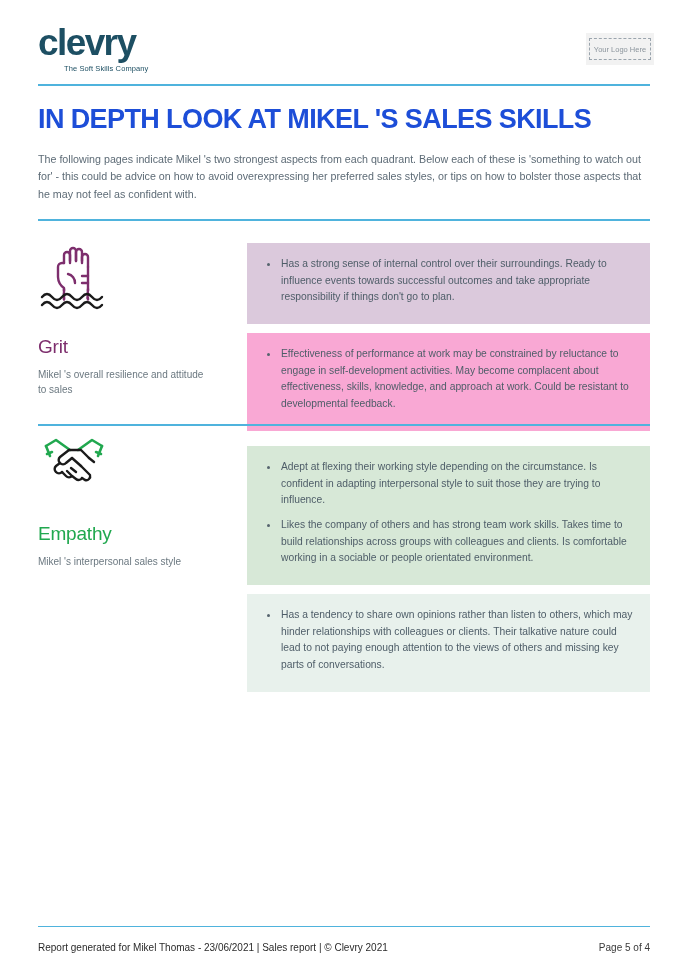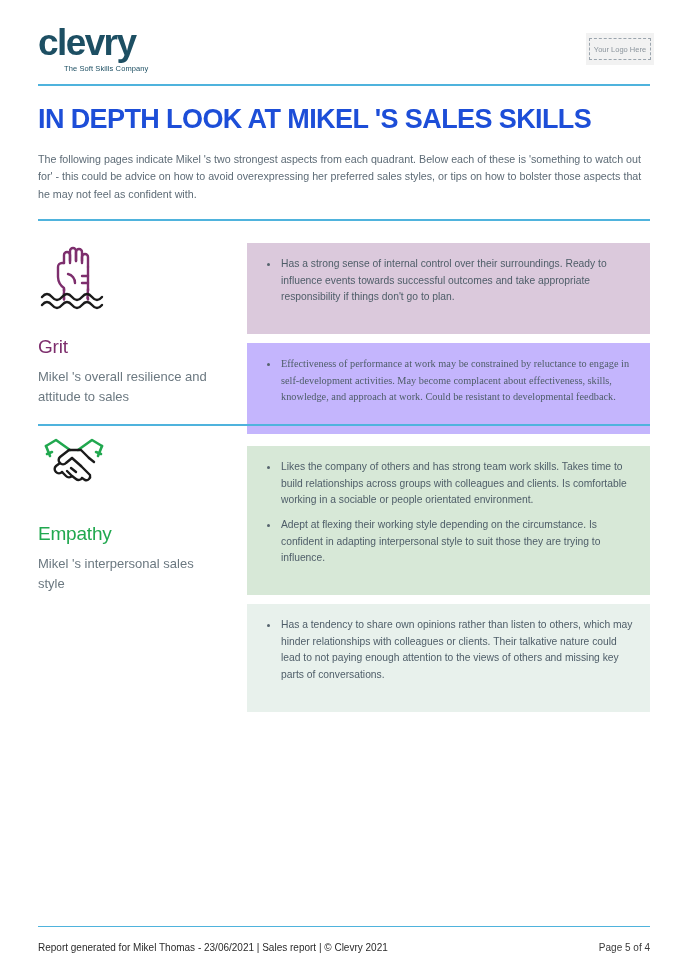--- a/index.html
+++ b/index.html
@@ -109,37 +109,37 @@
   }
   .section-name {
     font-size: 19px;
     letter-spacing: -0.2px;
     line-height: 1.1;
     margin-bottom: 9px;
   }
   .section-name.grit { color: #7d2e6d; }
   .section-name.empathy { color: #21a84f; }
   .section-desc {
-    font-size: 13px;
+    font-size: 10px;
     line-height: 1.55;
     color: #6b7880;
     width: 175px;
   }
 
   .section-right {
     position: absolute;
     left: 247px;
     width: 403px;
   }
   .callout {
-    padding: 13px 16px 28px 16px;
+    padding: 13px 16px 18px 16px;
     margin-bottom: 9px;
   }
   .callout.purple-strong { background: #dbc9dc; }
-  .callout.purple-light  { background: #c4b5fd; font-family: Liberation Serif, serif; }
+  .callout.purple-light  { background: #f9a8d4; }
   .callout.green-strong  { background: #d7e8d7; }
   .callout.green-light   { background: #e8f1ec; }
 
   .callout ul { list-style: none; }
   .callout li {
     position: relative;
     padding-left: 18px;
     font-size: 10.3px;
     line-height: 1.62;
     color: #4e5d68;
@@ -267,22 +267,22 @@
           <path d="M29 41 l4 4"></path>
         </g>
       </svg>
       <div class="section-name empathy">Empathy</div>
       <div class="section-desc">Mikel 's interpersonal sales style</div>
     </div>
 
     <div class="section-right" style="top:446px;">
       <div class="callout green-strong">
         <ul>
+          <li>Adept at flexing their working style depending on the circumstance. Is confident in adapting interpersonal style to suit those they are trying to influence.</li>
           <li>Likes the company of others and has strong team work skills. Takes time to build relationships across groups with colleagues and clients. Is comfortable working in a sociable or people orientated environment.</li>
-          <li>Adept at flexing their working style depending on the circumstance. Is confident in adapting interpersonal style to suit those they are trying to influence.</li>
         </ul>
       </div>
       <div class="callout green-light">
         <ul>
           <li>Has a tendency to share own opinions rather than listen to others, which may hinder relationships with colleagues or clients. Their talkative nature could lead to not paying enough attention to the views of others and missing key parts of conversations.</li>
         </ul>
       </div>
     </div>
   </div>
 

